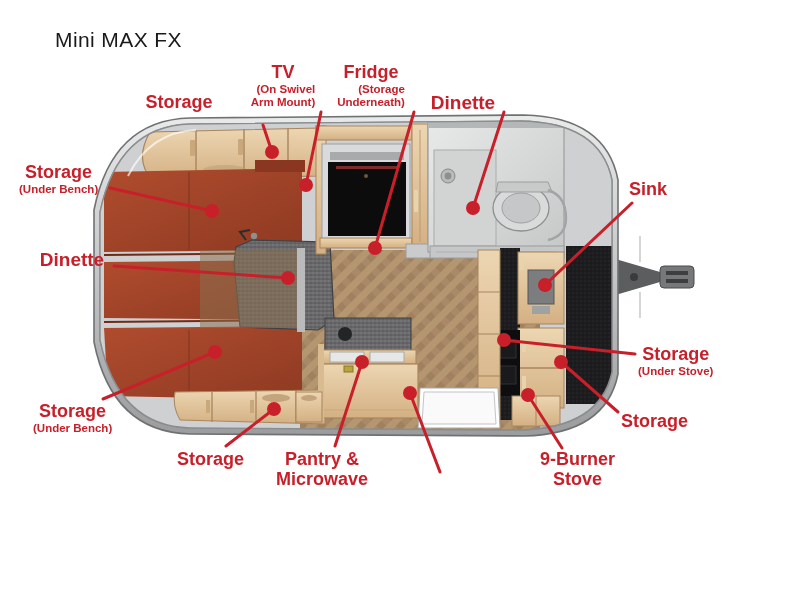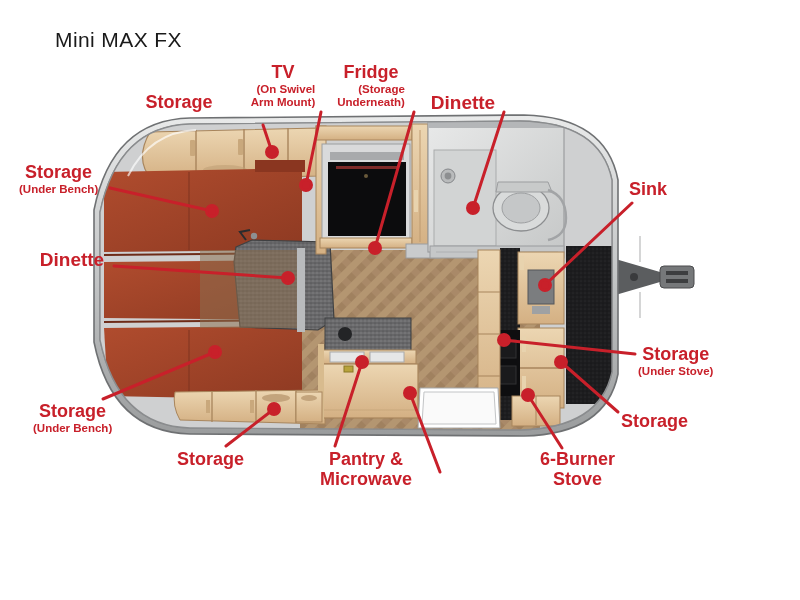--- a/index.html
+++ b/index.html
@@ -290,26 +290,26 @@
   <div class="callout" style="left:638px;top:345px;">
     <span class="ttl">Storage</span>
     <span class="sub">(Under Stove)</span>
   </div>
 
   <div class="callout" style="left:621px;top:412px;">
     <span class="ttl">Storage</span>
   </div>
 
   <div class="callout" style="left:540px;top:450px;">
-    <span class="ttl" style="white-space:pre-line;line-height:1.1;">6-Burner
+    <span class="ttl" style="white-space:pre-line;line-height:1.1;">9-Burner
 Stove</span>
   </div>
 
 
-  <div class="callout" style="left:276px;top:450px;margin-left:44px;">
+  <div class="callout" style="left:276px;top:450px;">
     <span class="ttl" style="white-space:pre-line;line-height:1.1;">Pantry &amp;
 Microwave</span>
   </div>
 
   <div class="callout" style="left:177px;top:450px;">
     <span class="ttl">Storage</span>
   </div>
 
   <div class="callout" style="left:33px;top:402px;">
     <span class="ttl">Storage</span>

